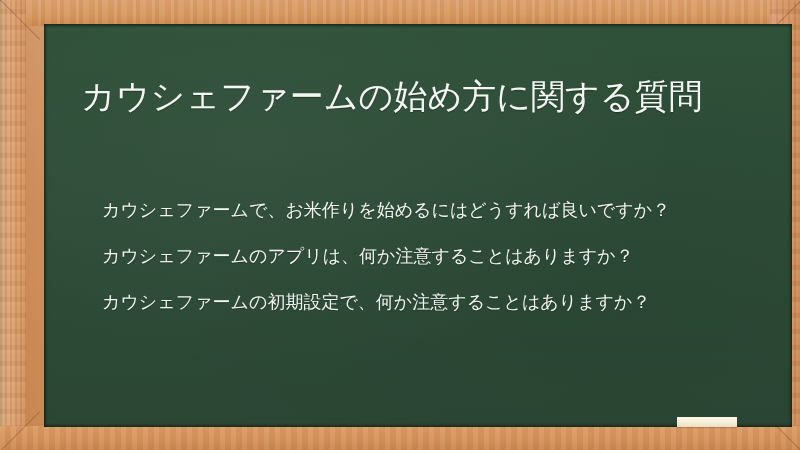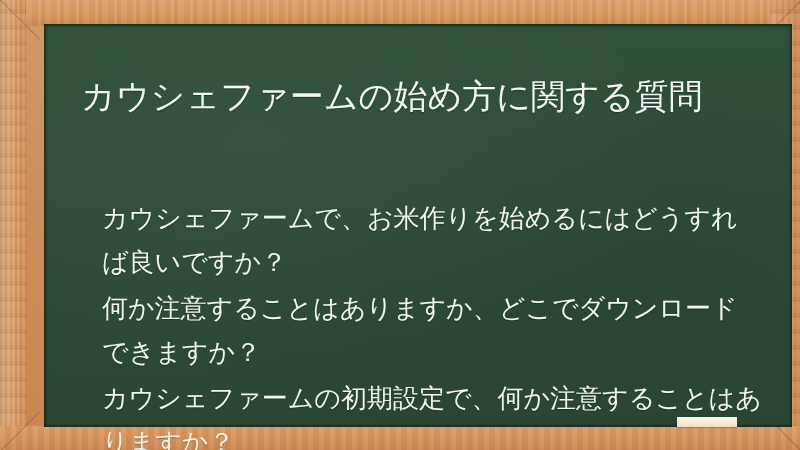--- a/index.html
+++ b/index.html
@@ -146,21 +146,21 @@
     white-space: pre-wrap;
   }
   #bullets {
     position: absolute;
     left: 58px;
     top: 146px;
     width: 660px;
   }
   .bullet {
     color: #f1f5f0;
-    font-size: 26px;
+    font-size: 18px;
     line-height: 44px;
     font-weight: 400;
     margin-bottom: 2px;
     text-shadow: 0 1px 1px rgba(0,0,0,0.28);
     white-space: pre-wrap;
   }
   .bullet.b2 { margin-top: 2px; }
   .bullet.b3 { margin-top: 2px; }
 
   
@@ -195,21 +195,21 @@
   <div class="mitre br">
       <i></i>
     </div>
 
   <div id="board">
 
     <h1 id="title">カウシェファームの始め方に関する質問</h1>
 
     <div id="bullets">
       <p class="bullet b1">カウシェファームで、お米作りを始めるにはどうすれば良いですか？</p>
-      <p class="bullet b2">何か注意することはありますか、どこでダウンロードできますか？</p>
+      <p class="bullet b2">カウシェファームのアプリは、何か注意することはありますか？</p>
       <p class="bullet b3">カウシェファームの初期設定で、何か注意することはありますか？</p>
     </div>
 
   </div>
 
   <div id="chalk"></div>
 
 </div>
 
 </body></html>

